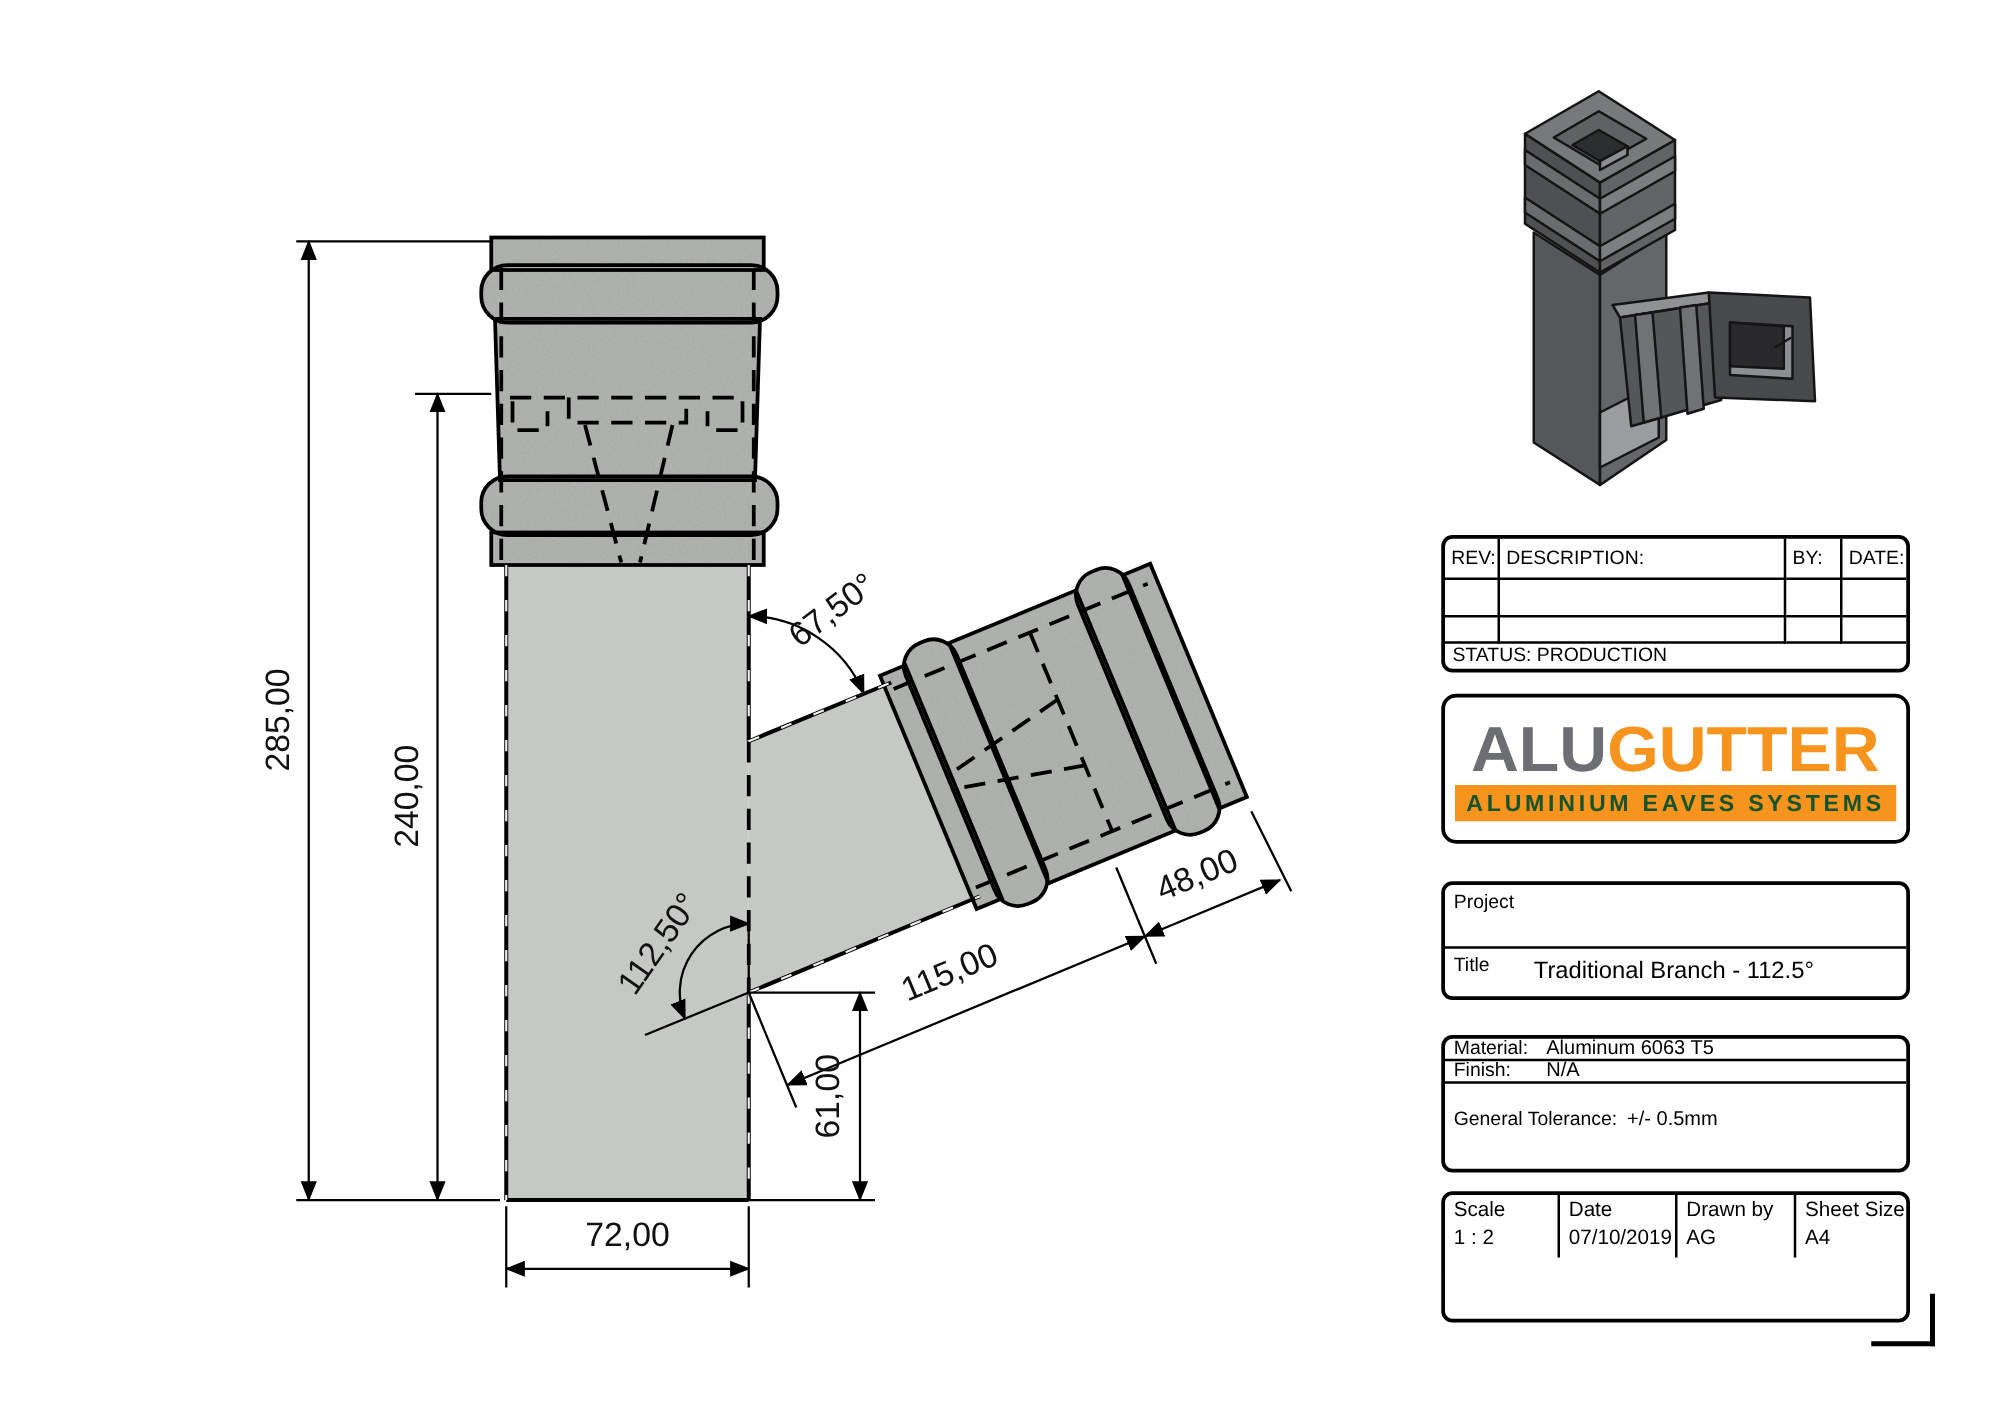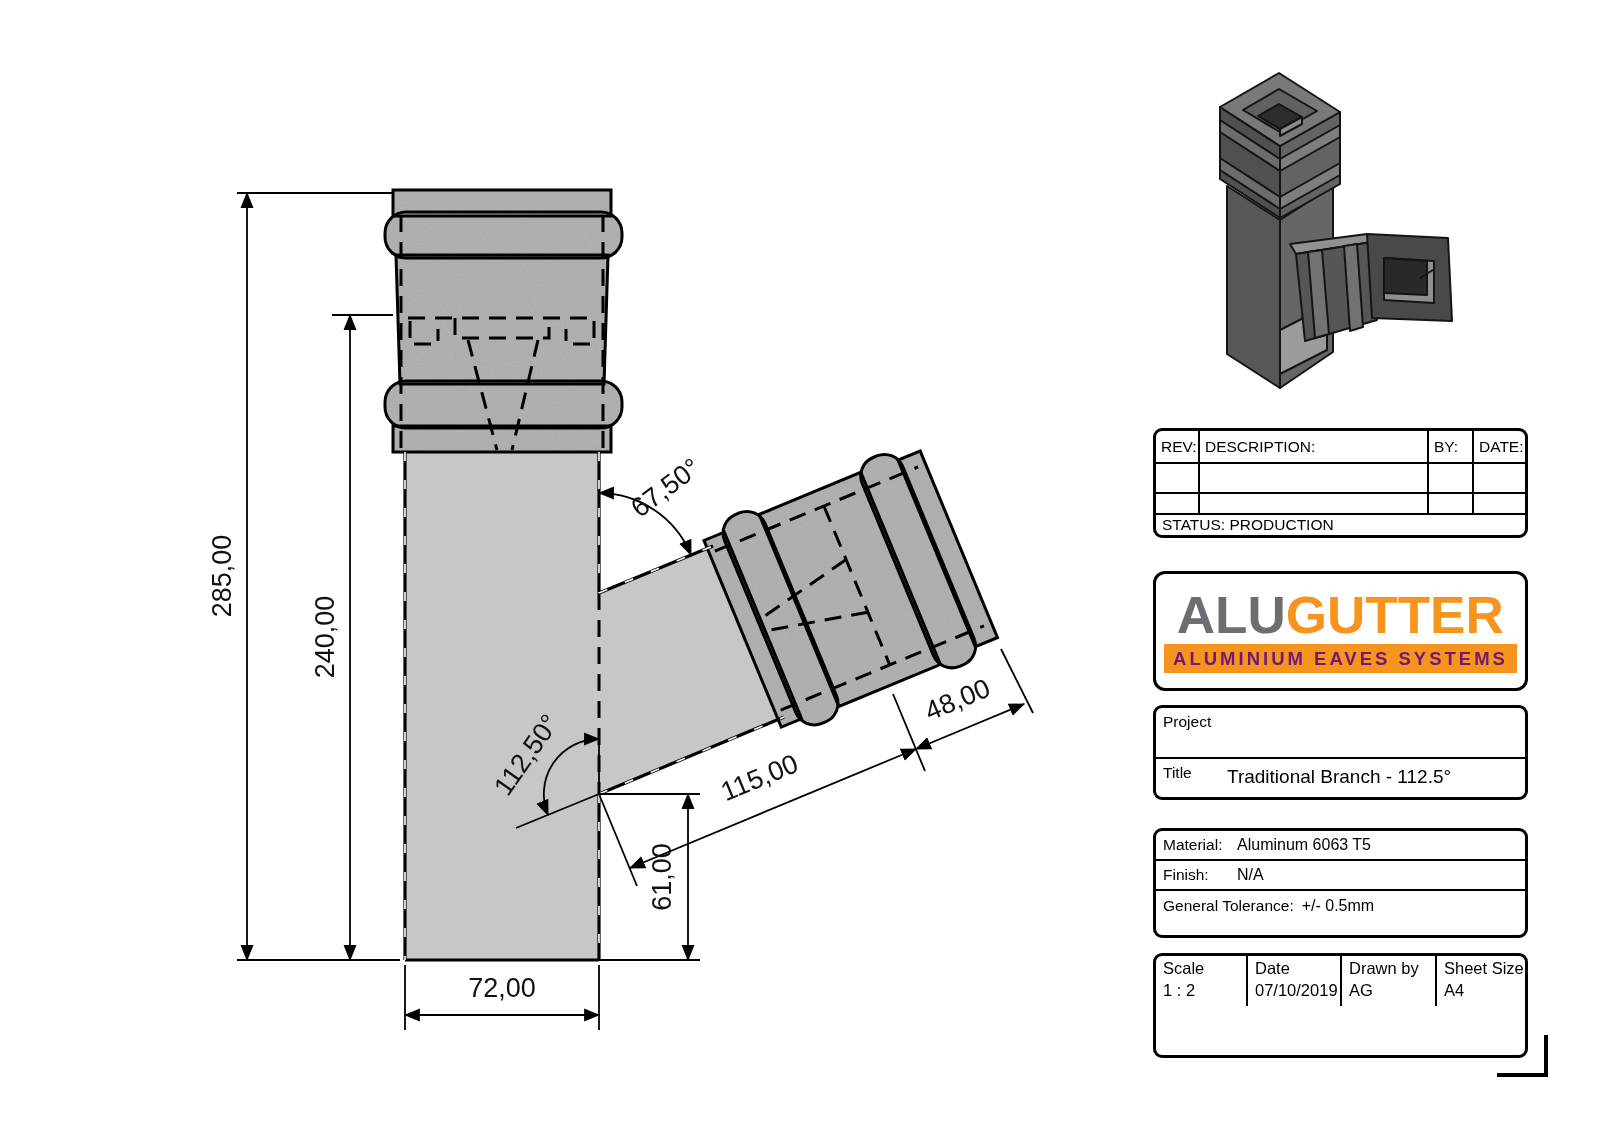--- a/index.html
+++ b/index.html
@@ -19,41 +19,41 @@
        grid-template-columns:44px 1fr 45px 51px;
        grid-template-rows:33px 30px 21px 1fr;}
   .rev .c{border-right:2.5px solid #000;border-bottom:2.5px solid #000;
           font-size:15.5px;display:flex;align-items:center;padding-left:5px;box-sizing:border-box;}
   .rev .c.last{border-right:none;}
   .rev .status{grid-column:1/-1;border-bottom:none;border-right:none;
                font-size:15.5px;display:flex;align-items:center;padding-left:6px;}
 
   
   .logobox{top:555px;height:120px;display:flex;flex-direction:column;
-           justify-content:center;align-items:center;border-radius:12px;margin-top:16px;}
+           justify-content:center;align-items:center;border-radius:12px;}
   .wordmark{font-size:51px;font-weight:bold;letter-spacing:0px;line-height:1;
             transform:scaleX(1.04);white-space:nowrap;}
   .wm-alu{color:#6D6E71;}
   .wm-gutter{color:#F7941D;}
-  .banner{margin-top:3px;background:#F7941D;color:#701a75;font-weight:bold;
+  .banner{margin-top:3px;background:#F7941D;color:#14532d;font-weight:bold;
           font-size:18.5px;letter-spacing:3px;padding:4px 9px 3px 9px;white-space:nowrap;}
 
   
   .project{top:705px;height:95px;}
   .prj-row{display:flex;box-sizing:border-box;}
   .prj-row.r1{height:51px;border-bottom:2.5px solid #000;}
   .prj-label{width:64px;font-size:15.5px;padding:5px 0 0 7px;flex:none;}
   .prj-val{font-size:19px;padding-top:4px;line-height:25px;}
   .prj-row.r2 .prj-val{padding-top:5px;}
 
   
   .specs{top:828px;height:110px;}
-  .spec-row{display:flex;align-items:center;height:30px;box-sizing:border-box;
+  .spec-row{display:flex;align-items:center;height:18px;box-sizing:border-box;
             border-bottom:2.5px solid #000;padding-left:7px;}
-  .spec-row:last-child{border-bottom:none;}
+  .spec-row:last-child{border-bottom:none;margin-top:20px;}
   .spec-label{font-size:15.5px;flex:none;}
   .spec-label.w{width:66px;}
   .spec-val{font-size:16px;margin-left:8px;}
 
   
   .info{top:953px;height:105px;display:grid;grid-template-rows:50px 1fr;}
   .info-r1{display:grid;grid-template-columns:92px 94px 95px 1fr;}
   .info-r2{display:grid;grid-template-columns:186px 1fr;border-top:2.5px solid #000;}
   .icell{border-right:2.5px solid #000;padding:2px 0 0 7px;box-sizing:border-box;}
   .icell.last{border-right:none;}

